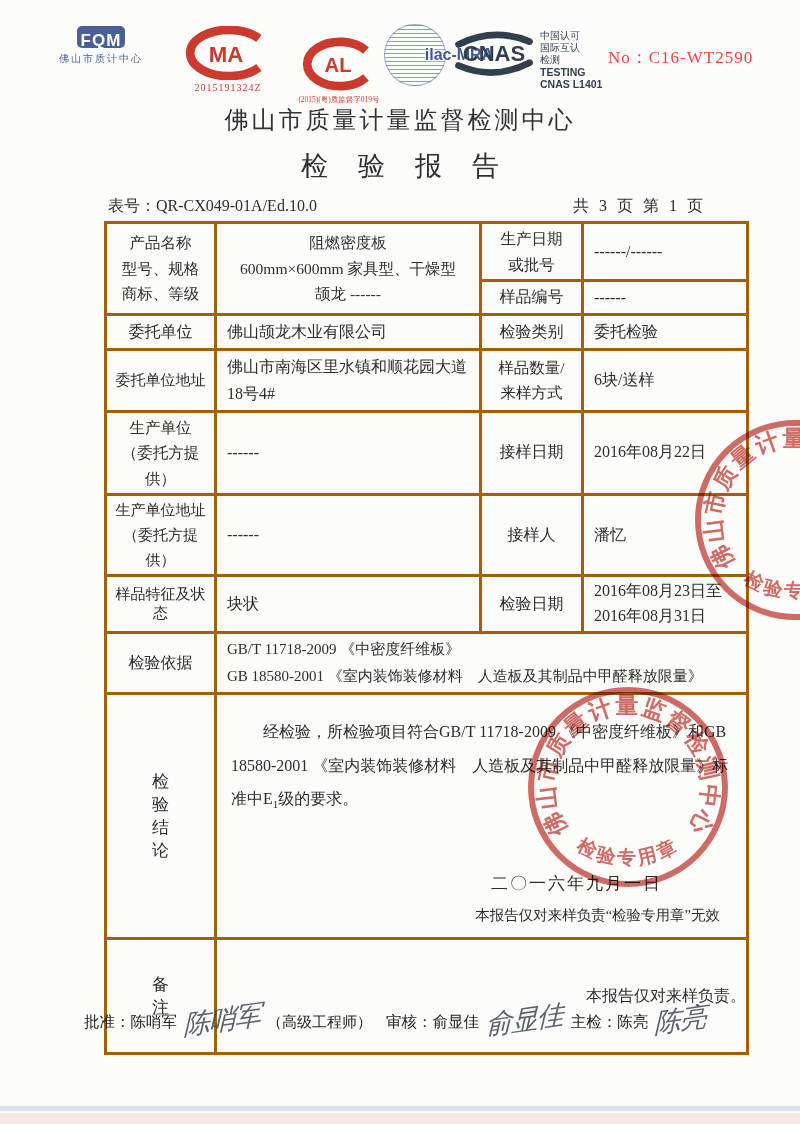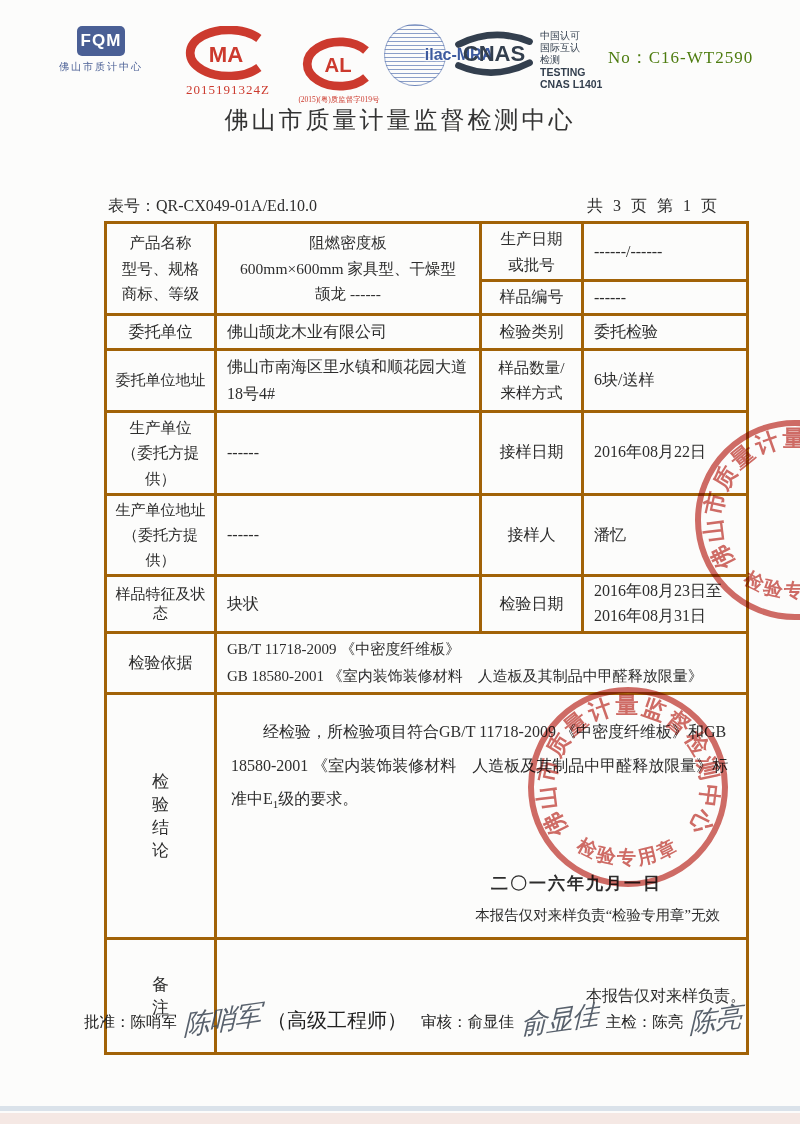--- a/index.html
+++ b/index.html
@@ -4,70 +4,70 @@
 <style>
   * { margin:0; padding:0; box-sizing:border-box; }
   body { background:#e8e8e8; }
   .page{
     position:relative; width:800px; height:1124px; margin:0 auto;
     background:#fcfcfb; overflow:hidden;
     font-family:"Liberation Serif","DejaVu Serif",serif; color:#2e2e2e;
   }
   
   .fqm{position:absolute; left:56px; top:26px; width:90px; text-align:center;}
-  .fqm-box{width:48px; height:30px; margin:0 auto; background:#4a5f95; border-radius:5px;
+  .fqm-box{width:48px; height:22px; margin:0 auto; background:#4a5f95; border-radius:5px;
     color:#fff; font-family:"Liberation Sans",sans-serif; font-weight:bold; font-size:17px;
     line-height:30px; letter-spacing:1px;}
   .fqm-cap{margin-top:4px; font-size:10px; color:#4a5f95; letter-spacing:2px;}
   .cma{position:absolute; left:178px; top:26px; width:100px; text-align:center;}
   .cma svg,.cal svg{display:block; margin:0 auto;}
-  .cma-cap{margin-top:2px; font-size:13px; color:#cc3a2e; letter-spacing:1px;}
+  .cma-cap{margin-top:2px; font-size:10px; color:#cc3a2e; letter-spacing:1px;}
   .cal{position:absolute; left:294px; top:37px; width:90px; text-align:center;}
   .cal-cap{margin-top:4px; font-size:7.5px; color:#cc3a2e; white-space:nowrap;}
   .ilac{position:absolute; left:384px; top:24px; width:62px; height:62px; border-radius:50%;
     background:repeating-linear-gradient(to bottom, rgba(78,108,172,.65) 0 1px, rgba(255,255,255,0) 1px 4px);
     border:1px solid rgba(78,108,172,.55);}
   .ilac-label{position:absolute; left:50%; top:50%; transform:translate(-50%,-50%);
     font-family:"Liberation Sans",sans-serif; font-weight:bold; font-size:16px; color:#3d5a9e;
     text-shadow:0 0 3px #fff,0 0 3px #fff,0 0 2px #fff; white-space:nowrap;margin-left:44px;}
   .cnas{position:absolute; left:452px; top:30px;}
   .cnas-info{position:absolute; left:540px; top:30px; font-family:"Liberation Sans",sans-serif;
     color:#333f4e; font-size:10px; line-height:12px; text-align:left;}
   .cnas-info .b{font-weight:bold; font-size:10.5px;}
-  .report-no{position:absolute; left:608px; top:46px; font-size:17px; color:#4d7c0f; letter-spacing:1px;}
+  .report-no{position:absolute; left:608px; top:46px; font-size:17px; color:#ef4444; letter-spacing:1px;}
   
   .org-name{position:absolute; left:0; top:104px; width:100%; text-align:center;
     font-size:24px; letter-spacing:3px; color:#333;}
   .doc-title{position:absolute; left:0; top:148px; width:100%; text-align:center;
     font-size:27px; letter-spacing:30px; text-indent:30px; color:#2f2f2f;}
   .form-line{position:absolute; left:108px; top:196px; width:640px; font-size:16px; color:#2d2d2d;}
-  .form-line .pages{position:absolute; right:28px; top:0; letter-spacing:3px;}
+  .form-line .pages{position:absolute; right:42px; top:0; letter-spacing:3px;}
   
   table.rep{position:absolute; left:104px; top:221px; width:642px;
     border-collapse:collapse; table-layout:fixed; font-size:16px; color:#2d2d2d;}
   table.rep td{border:3px solid #a16207; overflow:hidden;}
   td.lbl{text-align:center; padding:2px;}
   td.val{padding:2px 6px 2px 10px; text-align:left;}
   .two-line{line-height:1.65; font-size:15.5px;}
   .c-cell{position:relative; vertical-align:top;margin-left:48px;}
   .c-para{padding:20px 12px 0 14px; text-indent:2em; line-height:2.1; font-size:16px;}
   .c-para sub{font-size:11px;}
-  .c-date{position:absolute; right:84px; bottom:42px; font-size:17px; letter-spacing:2px;font-weight:bold;}
+  .c-date{position:absolute; right:84px; bottom:42px; font-size:17px; letter-spacing:2px;}
   .c-note{position:absolute; right:26px; bottom:12px; font-size:14.5px;}
   .vlabel{display:flex; flex-direction:column; justify-content:space-evenly; align-items:center;
     height:100%; font-size:17px;}
   .basis-lines{line-height:1.8; font-size:15px;}
   .center-val{text-align:right; line-height:1.85;}
   
   .footer{position:absolute; left:84px; top:1000px; width:690px; white-space:nowrap; font-size:15.5px; color:#222;}
   .footer .f-name{margin-right:2px;}
   .sig{display:inline-block; font-style:italic; font-size:27px; color:#3c4654;
     transform:rotate(-8deg) skewX(-8deg); opacity:.85; margin:0 4px; position:relative; top:2px;
     letter-spacing:-1px;}
-  .f-title{font-size:20px; margin:0 10px 0 2px;}
+  .f-title{font-size:15px; margin:0 10px 0 2px;}
   
   .stamp{position:absolute; opacity:.78; mix-blend-mode:multiply;}
   .stamp-1{left:522px; top:681px;}
   .stamp-2{left:689px; top:414px;}
   .stamp-ring{fill:none; stroke:#c4423a; stroke-width:6;}
   .stamp-ring-text{font-size:23px; font-weight:bold; fill:#c4423a; letter-spacing:2px;
     font-family:"Liberation Serif",serif;}
   .stamp-bottom-text{font-size:19px; font-weight:bold; fill:#c4423a; letter-spacing:3px;
     font-family:"Liberation Serif",serif;}
   
@@ -115,20 +115,21 @@
     <div>检测</div>
     <div class="b">TESTING</div>
     <div class="b">CNAS L1401</div>
   </div>
 
   <div class="report-no">
     <span>No：</span><span>C16-WT2590</span>
   </div>
 
   <div class="org-name">佛山市质量计量监督检测中心</div>
+  <div class="doc-title">检验报告</div>
 
   <div class="form-line">
     <span>表号：</span><span>QR-CX049-01A/Ed.10.0</span>
     <span class="pages">共 3 页  第 1 页</span>
   </div>
 
   <table class="rep">
     <colgroup>
         <col style="width:110px">
         <col style="width:265px">

